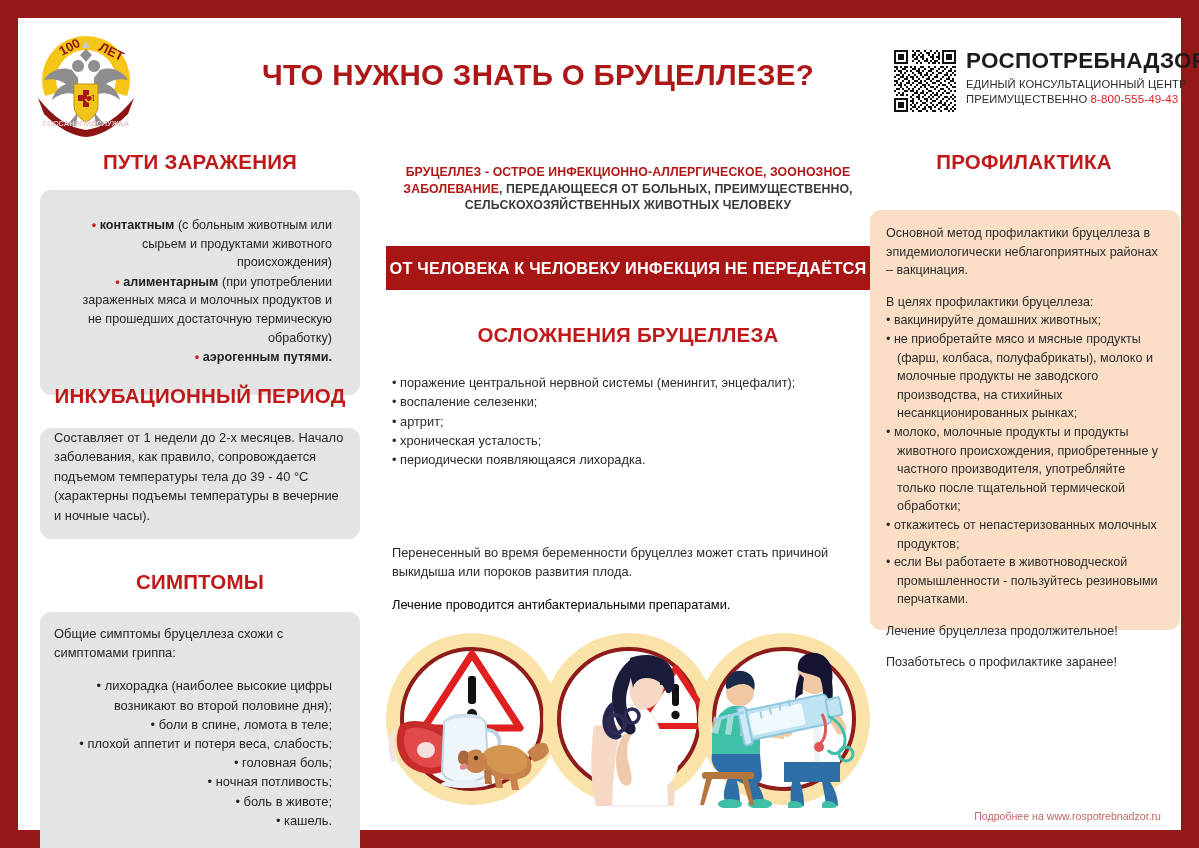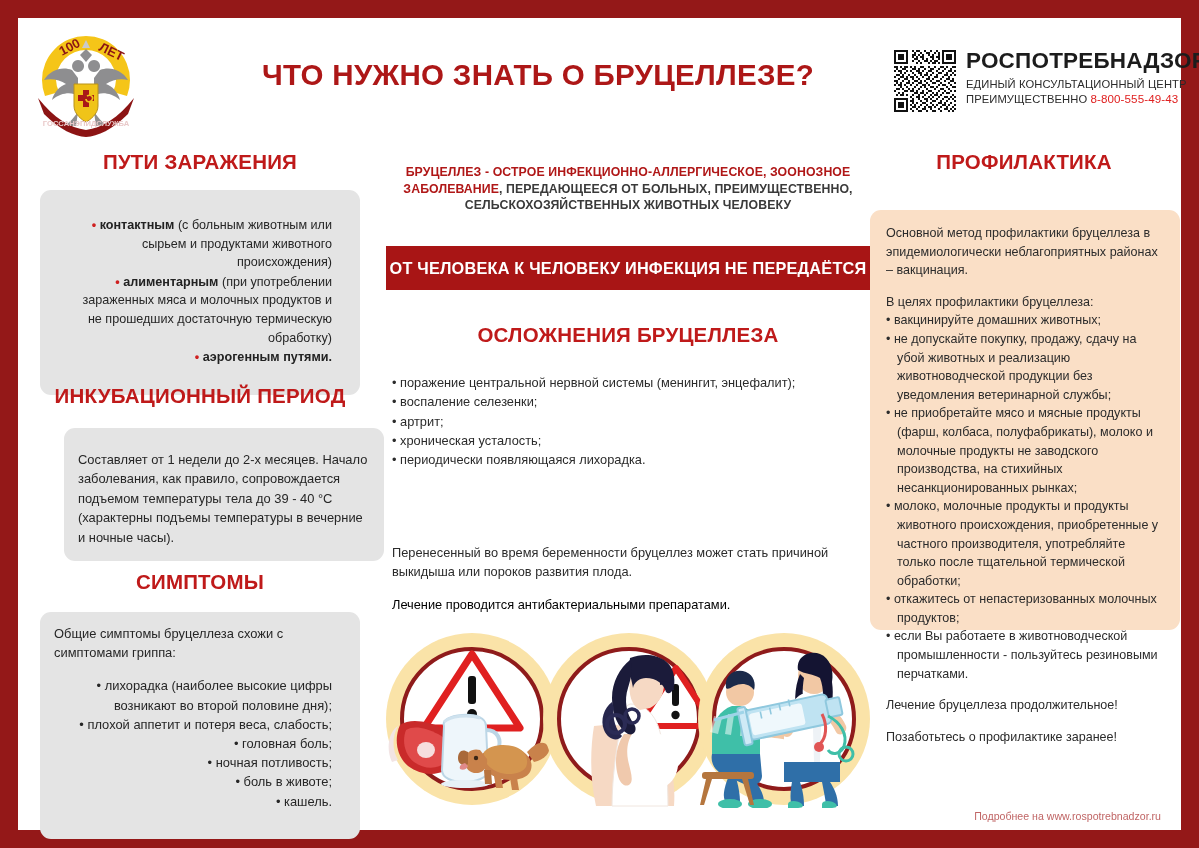--- a/index.html
+++ b/index.html
@@ -56,21 +56,21 @@
   .panel-grey{
     background:#e4e4e4;border-radius:11px;
     color:#262626;
   }
   .panel-peach{
     background:#fadfc6;border-radius:11px;color:#2b2b2b;
   }
   .lh1{position:absolute;left:22px;top:132px;width:320px;}
   .lp1{position:absolute;left:22px;top:172px;width:320px;padding:12px 14px 14px 14px;box-sizing:border-box;}
   .lh2{position:absolute;left:22px;top:366px;width:320px;}
-  .lp2{position:absolute;left:22px;top:410px;width:320px;padding:22px 14px 14px 14px;box-sizing:border-box;margin-left:24px;}
+  .lp2{position:absolute;left:22px;top:410px;width:320px;padding:0 14px 14px 14px;box-sizing:border-box;}
   .lh3{position:absolute;left:22px;top:552px;width:320px;}
   .lp3{position:absolute;left:22px;top:594px;width:320px;padding:12px 14px 14px 14px;box-sizing:border-box;}
 
   .lp1 ul,.lp3 ul{margin:14px;padding:0;list-style:none;text-align:right;}
   .lp1 li{
     font-size:12.6px;line-height:18.6px;margin-bottom:1px;
     text-indent:-11px;padding-left:11px;
   }
   .lp1 .bul{color:#cf2020;font-weight:bold;}
   .lp1 b{font-weight:bold;color:#222;}
@@ -461,20 +461,21 @@
     <div class="col-head lh2">ИНКУБАЦИОННЫЙ ПЕРИОД</div>
     <div class="panel-grey lp2">
       <p>Составляет от 1 недели до 2-х месяцев. Начало заболевания, как правило, сопровождается подъемом температуры тела до 39 - 40 °С (характерны подъемы температуры в вечерние и ночные часы).</p>
     </div>
 
     <div class="col-head lh3">СИМПТОМЫ</div>
     <div class="panel-grey lp3">
       <p class="intro">Общие симптомы бруцеллеза схожи с симптомами гриппа:</p>
       <ul>
         <li><span>•&nbsp;</span><span>лихорадка (наиболее высокие цифры возникают во второй половине дня);</span></li>
+        <li><span>•&nbsp;</span><span>боли в спине, ломота в теле;</span></li>
         <li><span>•&nbsp;</span><span>плохой аппетит и потеря веса, слабость;</span></li>
         <li><span>•&nbsp;</span><span>головная боль;</span></li>
         <li><span>•&nbsp;</span><span>ночная потливость;</span></li>
         <li><span>•&nbsp;</span><span>боль в животе;</span></li>
         <li><span>•&nbsp;</span><span>кашель.</span></li>
       </ul>
     </div>
 
     <div class="lead">
       <span class="hi">БРУЦЕЛЛЕЗ - ОСТРОЕ ИНФЕКЦИОННО-АЛЛЕРГИЧЕСКОЕ, ЗООНОЗНОЕ ЗАБОЛЕВАНИЕ</span><span>, ПЕРЕДАЮЩЕЕСЯ ОТ БОЛЬНЫХ, ПРЕИМУЩЕСТВЕННО, СЕЛЬСКОХОЗЯЙСТВЕННЫХ ЖИВОТНЫХ ЧЕЛОВЕКУ</span>
@@ -620,21 +621,20 @@
       </svg>
     </div>
 
     <div class="col-head rh1">ПРОФИЛАКТИКА</div>
     <div class="panel-peach rp1">
       <p>Основной метод профилактики бруцеллеза в эпидемиологически неблагоприятных районах – вакцинация.</p>
       <div class="spacer"></div>
       <p>В целях профилактики бруцеллеза:</p>
       <ul>
         <li><span>•&nbsp;</span><span>вакцинируйте домашних животных;</span></li>
-        <li><span>•&nbsp;</span><span>не допускайте покупку, продажу, сдачу на убой животных и реализацию животноводческой продукции без уведомления ветеринарной службы;</span></li>
         <li><span>•&nbsp;</span><span>не приобретайте мясо и мясные продукты (фарш, колбаса, полуфабрикаты), молоко и молочные продукты не заводского производства, на стихийных несанкционированных рынках;</span></li>
         <li><span>•&nbsp;</span><span>молоко, молочные продукты и продукты животного происхождения, приобретенные у частного производителя, употребляйте только после тщательной термической обработки;</span></li>
         <li><span>•&nbsp;</span><span>откажитесь от непастеризованных молочных продуктов;</span></li>
         <li><span>•&nbsp;</span><span>если Вы работаете в животноводческой промышленности - пользуйтесь резиновыми перчатками.</span></li>
       </ul>
       <div class="spacer"></div>
       <p>Лечение бруцеллеза продолжительное!</p>
       <div class="spacer"></div>
       <p>Позаботьтесь о профилактике заранее!</p>
     </div>

